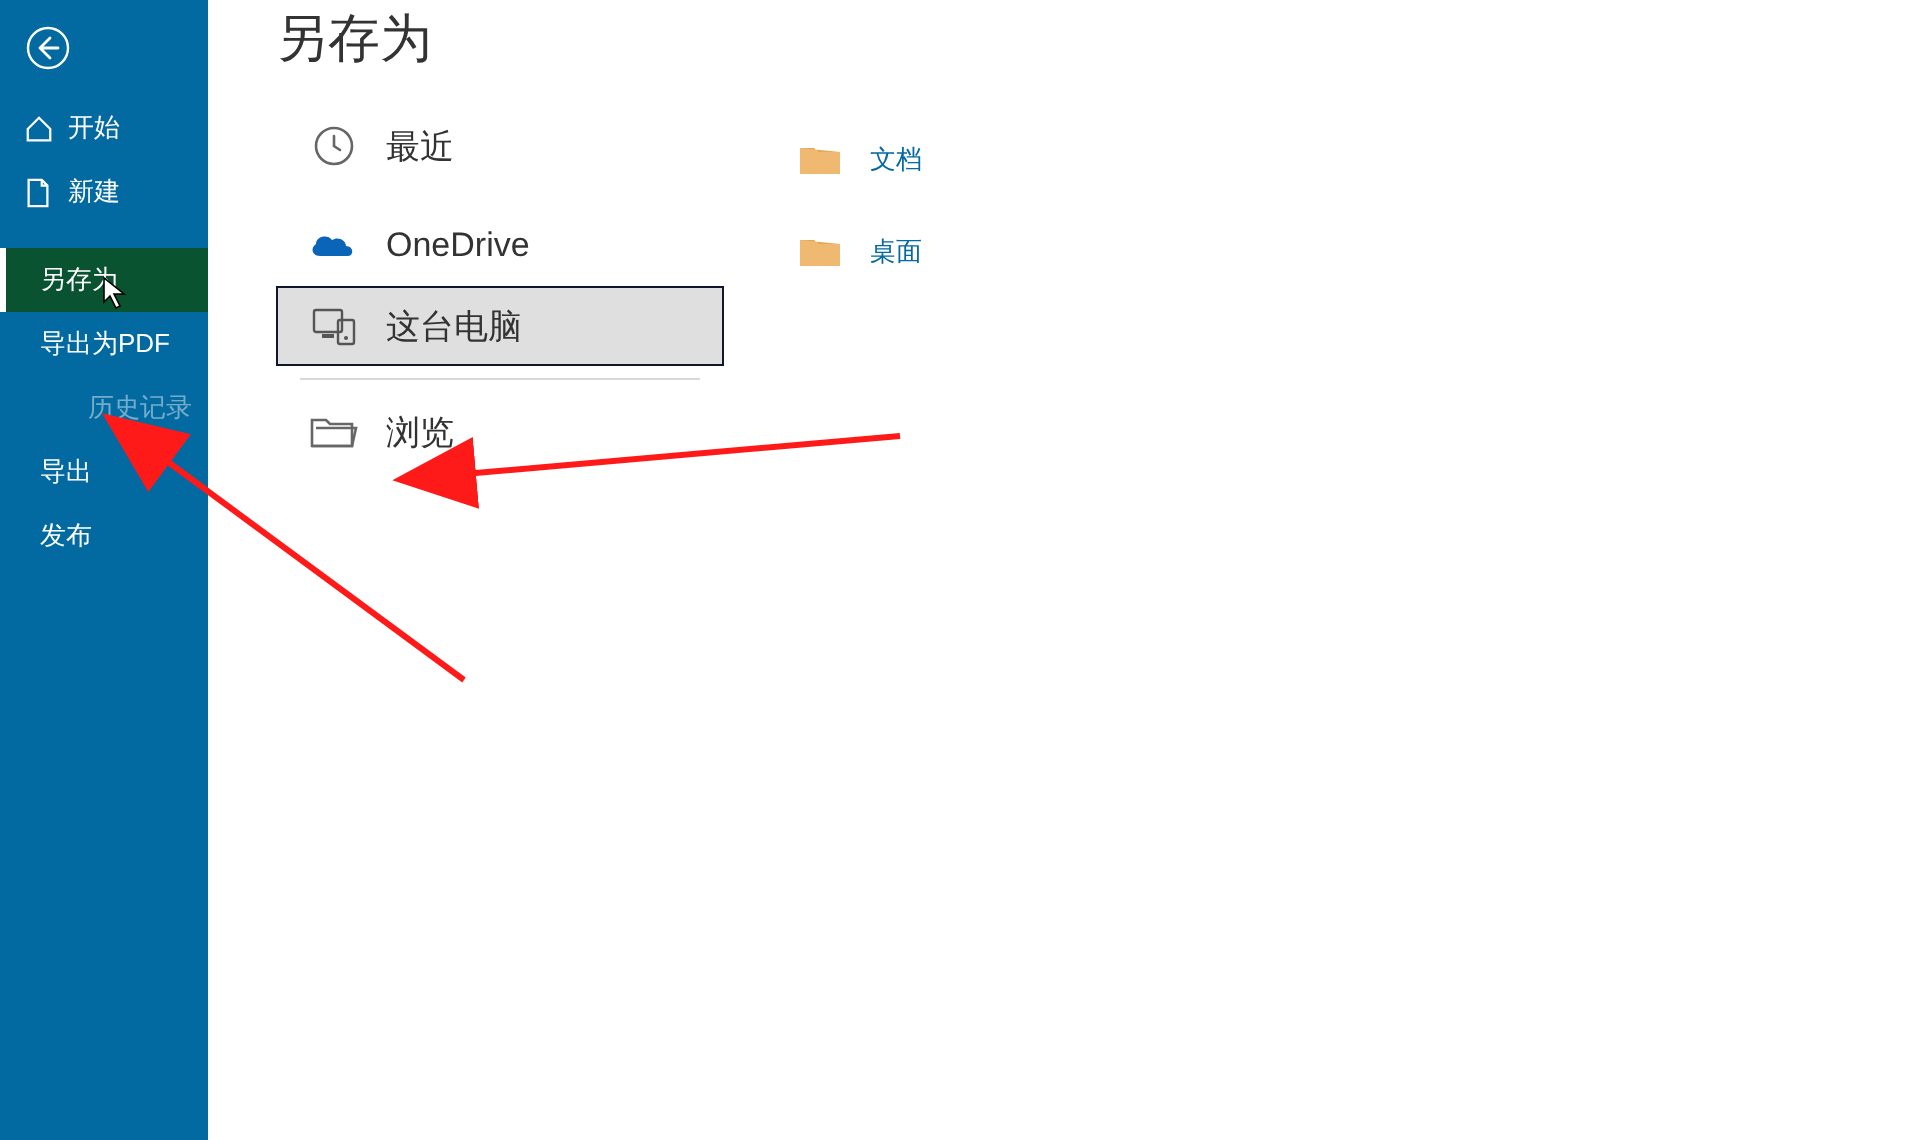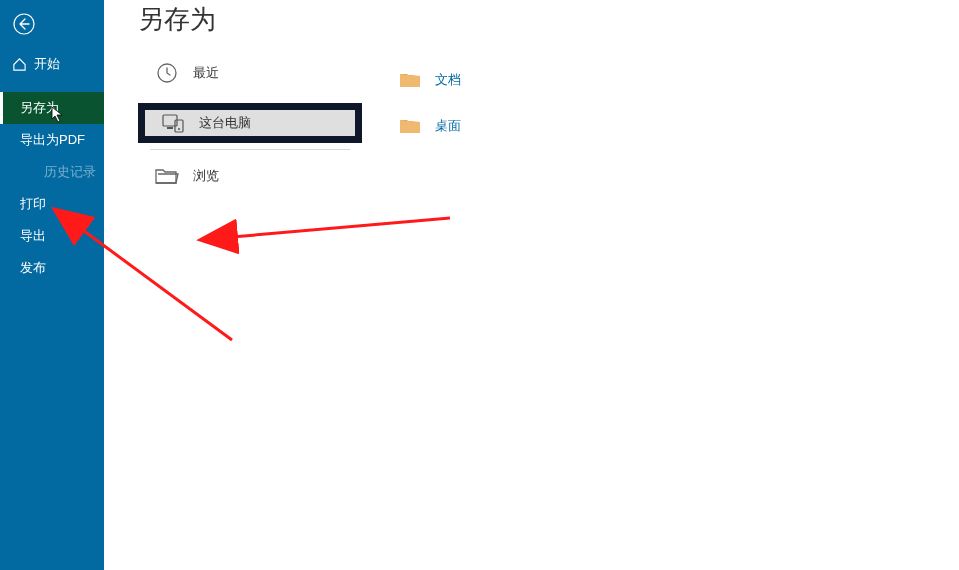--- a/index.html
+++ b/index.html
@@ -20,24 +20,24 @@
   
   .main { flex: 1; background: #ffffff; display: flex; flex-direction: column; }
   .page-title { font-size: 26px; font-weight: 400; color: #333333; padding: 2px 0 16px 34px; }
   .content-row { display: flex; }
 
   
   .locations { width: 255px; margin-left: 0; }
   .loc-item { display: flex; align-items: center; height: 40px; padding-left: 14px; cursor: pointer; border: 1px solid transparent; margin-left: 34px; margin-right: 0; }
   .loc-item + .loc-item { margin-top: 0; }
   .loc-item .loc-icon { width: 28px; height: 28px; display: flex; align-items: center; justify-content: center; margin-right: 12px; }
-  .loc-item .loc-label { font-size: 13px; color: #333333; }
+  .loc-item .loc-label { font-size: 17px; color: #333333; }
   .locations .inner { margin-left: 34px; width: 224px; }
   .locations .inner .loc-item { margin-left: 0; }
-  .loc-item.selected { background: #dfdfdf; border: 7px solid #0f172a; }
+  .loc-item.selected { background: #dfdfdf; border: 1px solid #0f172a; }
   .loc-sep { height: 1px; background: #d8d8d8; margin: 6px 0 6px 12px; width: 200px; }
 
   
   .folders { flex: 1; padding-left: 40px; padding-top: 4px; }
   .folder-item { display: flex; align-items: center; height: 46px; cursor: pointer; }
   .folder-icon { width: 22px; height: 18px; margin-right: 14px; display: flex; align-items: center; justify-content: center; }
   .folder-label { font-size: 13px; color: #0369a1; }
 
   
   .annot { position: absolute; top: 0; left: 0; width: 959px; height: 570px; pointer-events: none; }
@@ -55,37 +55,42 @@
     </div>
 
     <div class="nav-item">
       <span class="nav-icon">
         <svg width="15" height="15" viewBox="0 0 16 16">
             <path d="M2 8 L8 2 L14 8 V14 H2 Z" fill="none" stroke="#ffffff" stroke-width="1.2"></path>
           </svg>
       </span>
       <span>开始</span>
     </div>
+    <div class="nav-item">
+      <span class="nav-icon">
+        <svg width="14" height="15" viewBox="0 0 14 16">
+            <path d="M2 1 H9 L12 4 V15 H2 Z M9 1 V4 H12" fill="none" stroke="#ffffff" stroke-width="1.2"></path>
+          </svg>
+      </span>
+      <span>新建</span>
+    </div>
 
     <div class="nav-spacer"></div>
 
     <div class="nav-item no-icon active">
       <span>另存为</span>
       <svg class="cursor-ptr" width="14" height="18" viewBox="0 0 14 18">
         <path d="M1 1 L1 13 L4 10 L7 16 L9 15 L6 9 L11 9 Z" fill="#ffffff" stroke="#000000" stroke-width="0.8"></path>
       </svg>
     </div>
     <div class="nav-item no-icon">
       <span>导出为PDF</span>
     </div>
     <div class="nav-item no-icon disabled">
       <span>历史记录</span>
-    </div>
-    <div class="nav-item no-icon">
-      <span>打印</span>
     </div>
     <div class="nav-item no-icon">
       <span>导出</span>
     </div>
     <div class="nav-item no-icon">
       <span>发布</span>
     </div>
   </div>
 
   <div class="main">
@@ -96,20 +101,28 @@
           <div class="loc-item">
             <span class="loc-icon">
               <svg width="24" height="24" viewBox="0 0 24 24">
                   <circle cx="12" cy="12" r="9" fill="none" stroke="#666" stroke-width="1.3"></circle>
                   <path d="M12 7 V12 L15 14" fill="none" stroke="#666" stroke-width="1.3" stroke-linecap="round"></path>
                 </svg>
             </span>
             <span class="loc-label">最近</span>
           </div>
           <div style="height:10px"></div>
+          <div class="loc-item">
+            <span class="loc-icon">
+              <svg width="26" height="18" viewBox="0 0 26 18">
+                  <path d="M6 14 C2 14 1 10 4 8 C4 4 10 3 12 6 C15 4 19 6 19 9 C23 9 23 14 20 14 Z" fill="#0a64b8"></path>
+                </svg>
+            </span>
+            <span class="loc-label">OneDrive</span>
+          </div>
           <div class="loc-item selected">
             <span class="loc-icon">
               <svg width="24" height="22" viewBox="0 0 24 22">
                   <rect x="2" y="3" width="14" height="11" rx="1" fill="none" stroke="#555" stroke-width="1.2"></rect>
                   <rect x="6" y="15" width="6" height="2" fill="#555"></rect>
                   <rect x="14" y="8" width="8" height="12" rx="1" fill="none" stroke="#555" stroke-width="1.2"></rect>
                   <circle cx="18" cy="17" r="1" fill="#555"></circle>
                 </svg>
             </span>
             <span class="loc-label">这台电脑</span>

